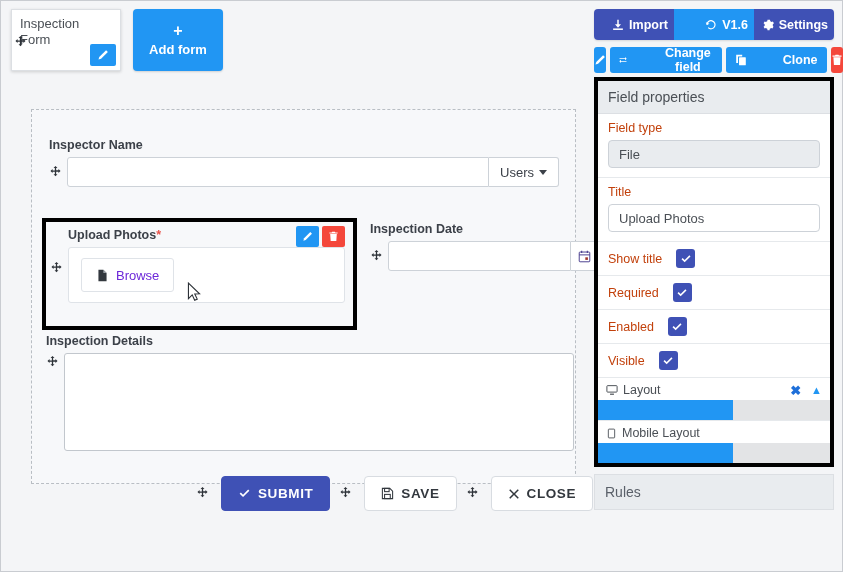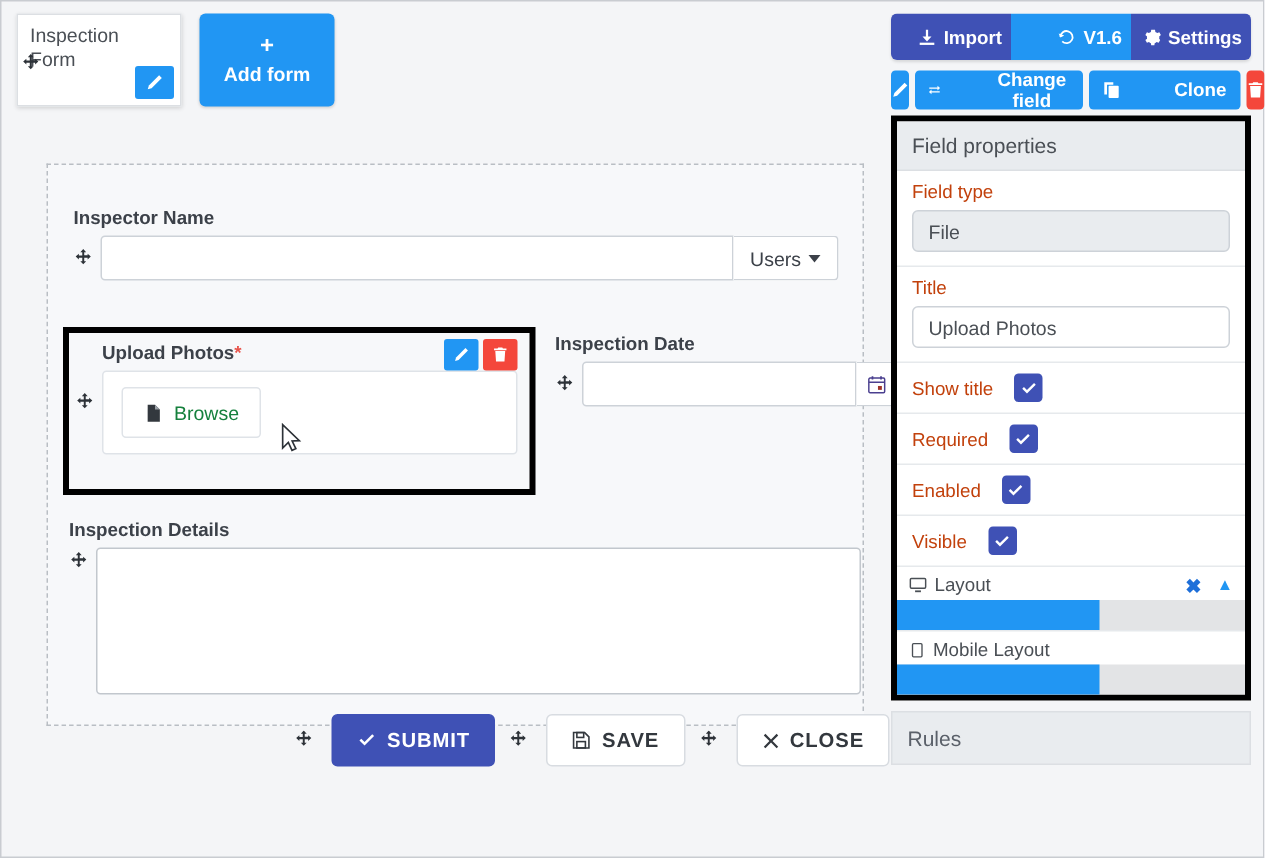--- a/index.html
+++ b/index.html
@@ -122,37 +122,37 @@
   .sq-btn svg { width:11px; height:11px; fill:#fff; }
   .file-box {
     margin-top:4px;
     height:56px; background:#fff;
     border:1px solid #dfe3e8; border-radius:3px;
     display:flex; align-items:center; padding:0 12px;
   }
   .browse-btn {
     height:34px; padding:0 14px;
     background:#fff; border:1px solid #dfe3e8; border-radius:3px;
-    font-size:13px; color:#15803d;
+    font-size:13px; color:#6d28d9;
     display:flex; align-items:center; gap:7px; cursor:pointer;
   }
 
   
   #row-date { left:338px; top:112px; width:212px; }
   #row-date .body { flex:1; }
   .date-grp { display:flex; }
   .date-grp .txt-input { flex:1; border-radius:3px 0 0 3px; }
   .cal-btn {
     width:28px; height:30px; background:#fff;
     border:1px solid #cdd2d8; border-left:none; border-radius:0 3px 3px 0;
     display:flex; align-items:center; justify-content:center; cursor:pointer;
   }
 
   
-  #row-details { left:14px; top:236px; width:528px; }
+  #row-details { left:14px; top:224px; width:528px; }
   #row-details .body { flex:1; }
   .ta {
     width:100%; height:98px; background:#fff;
     border:1px solid #c2c7cd; border-radius:3px;
     resize:none; font-family:"Liberation Sans", sans-serif; font-size:13px;
     padding:5px;
   }
 
   
   .actions {

